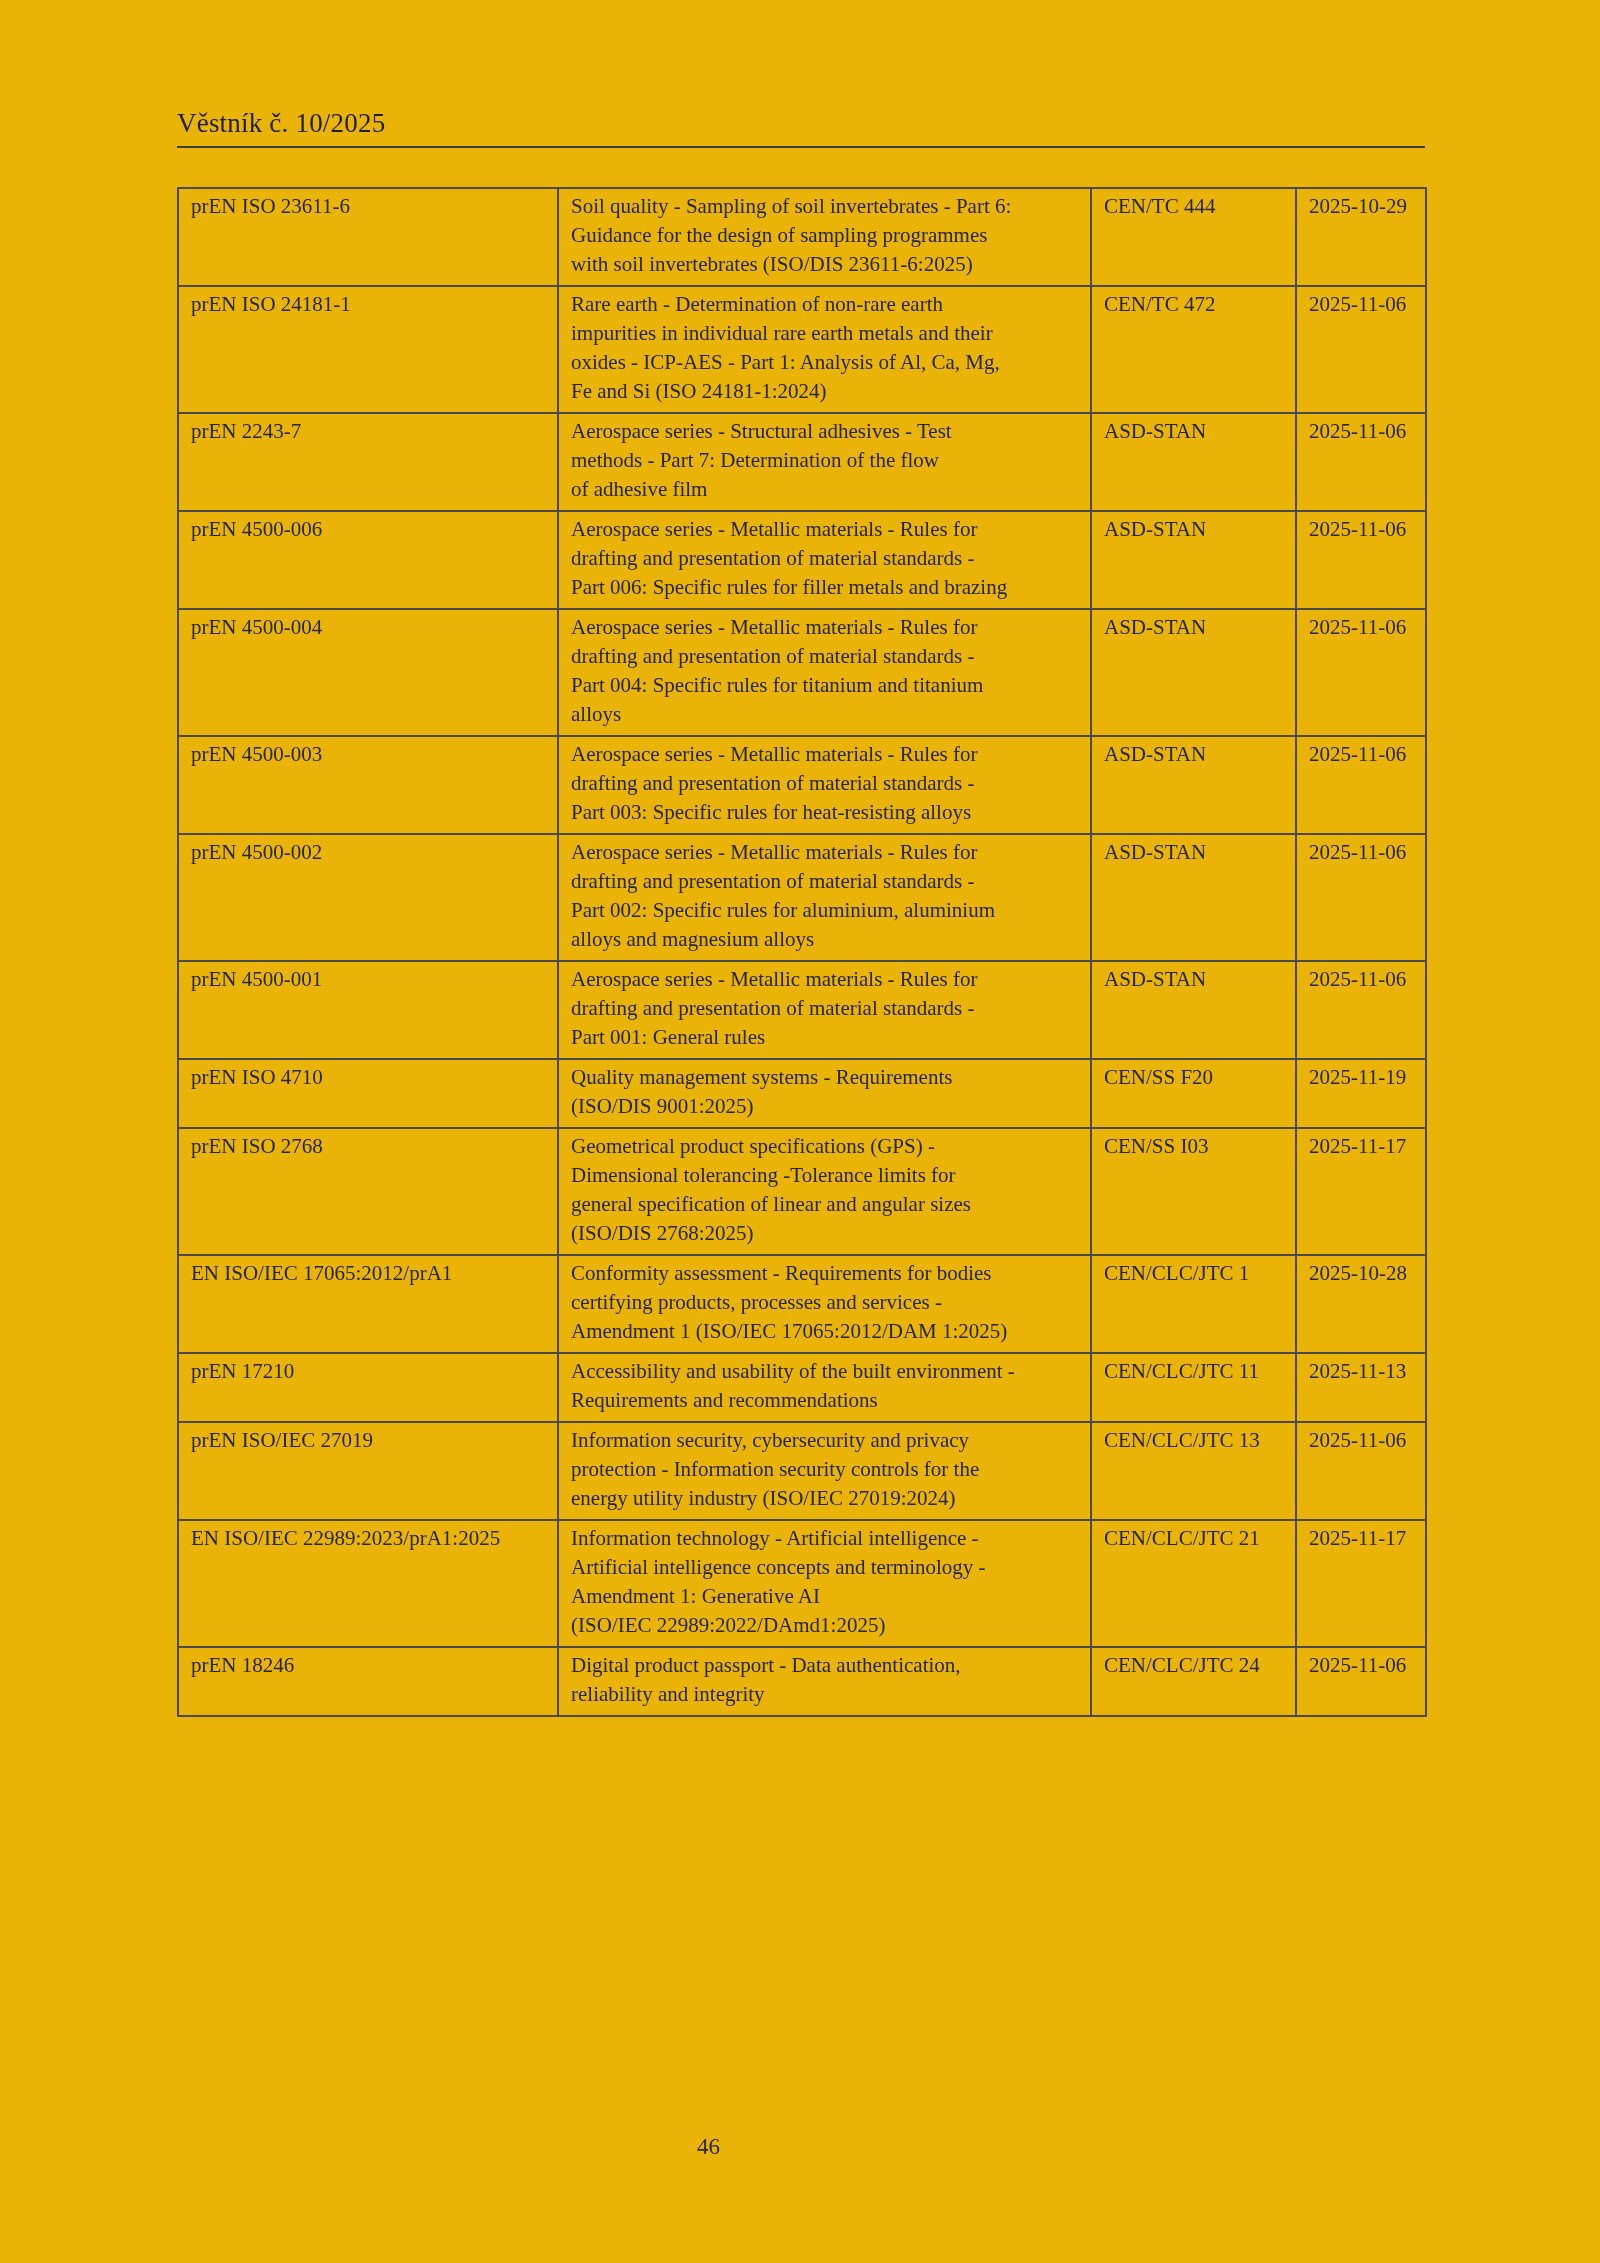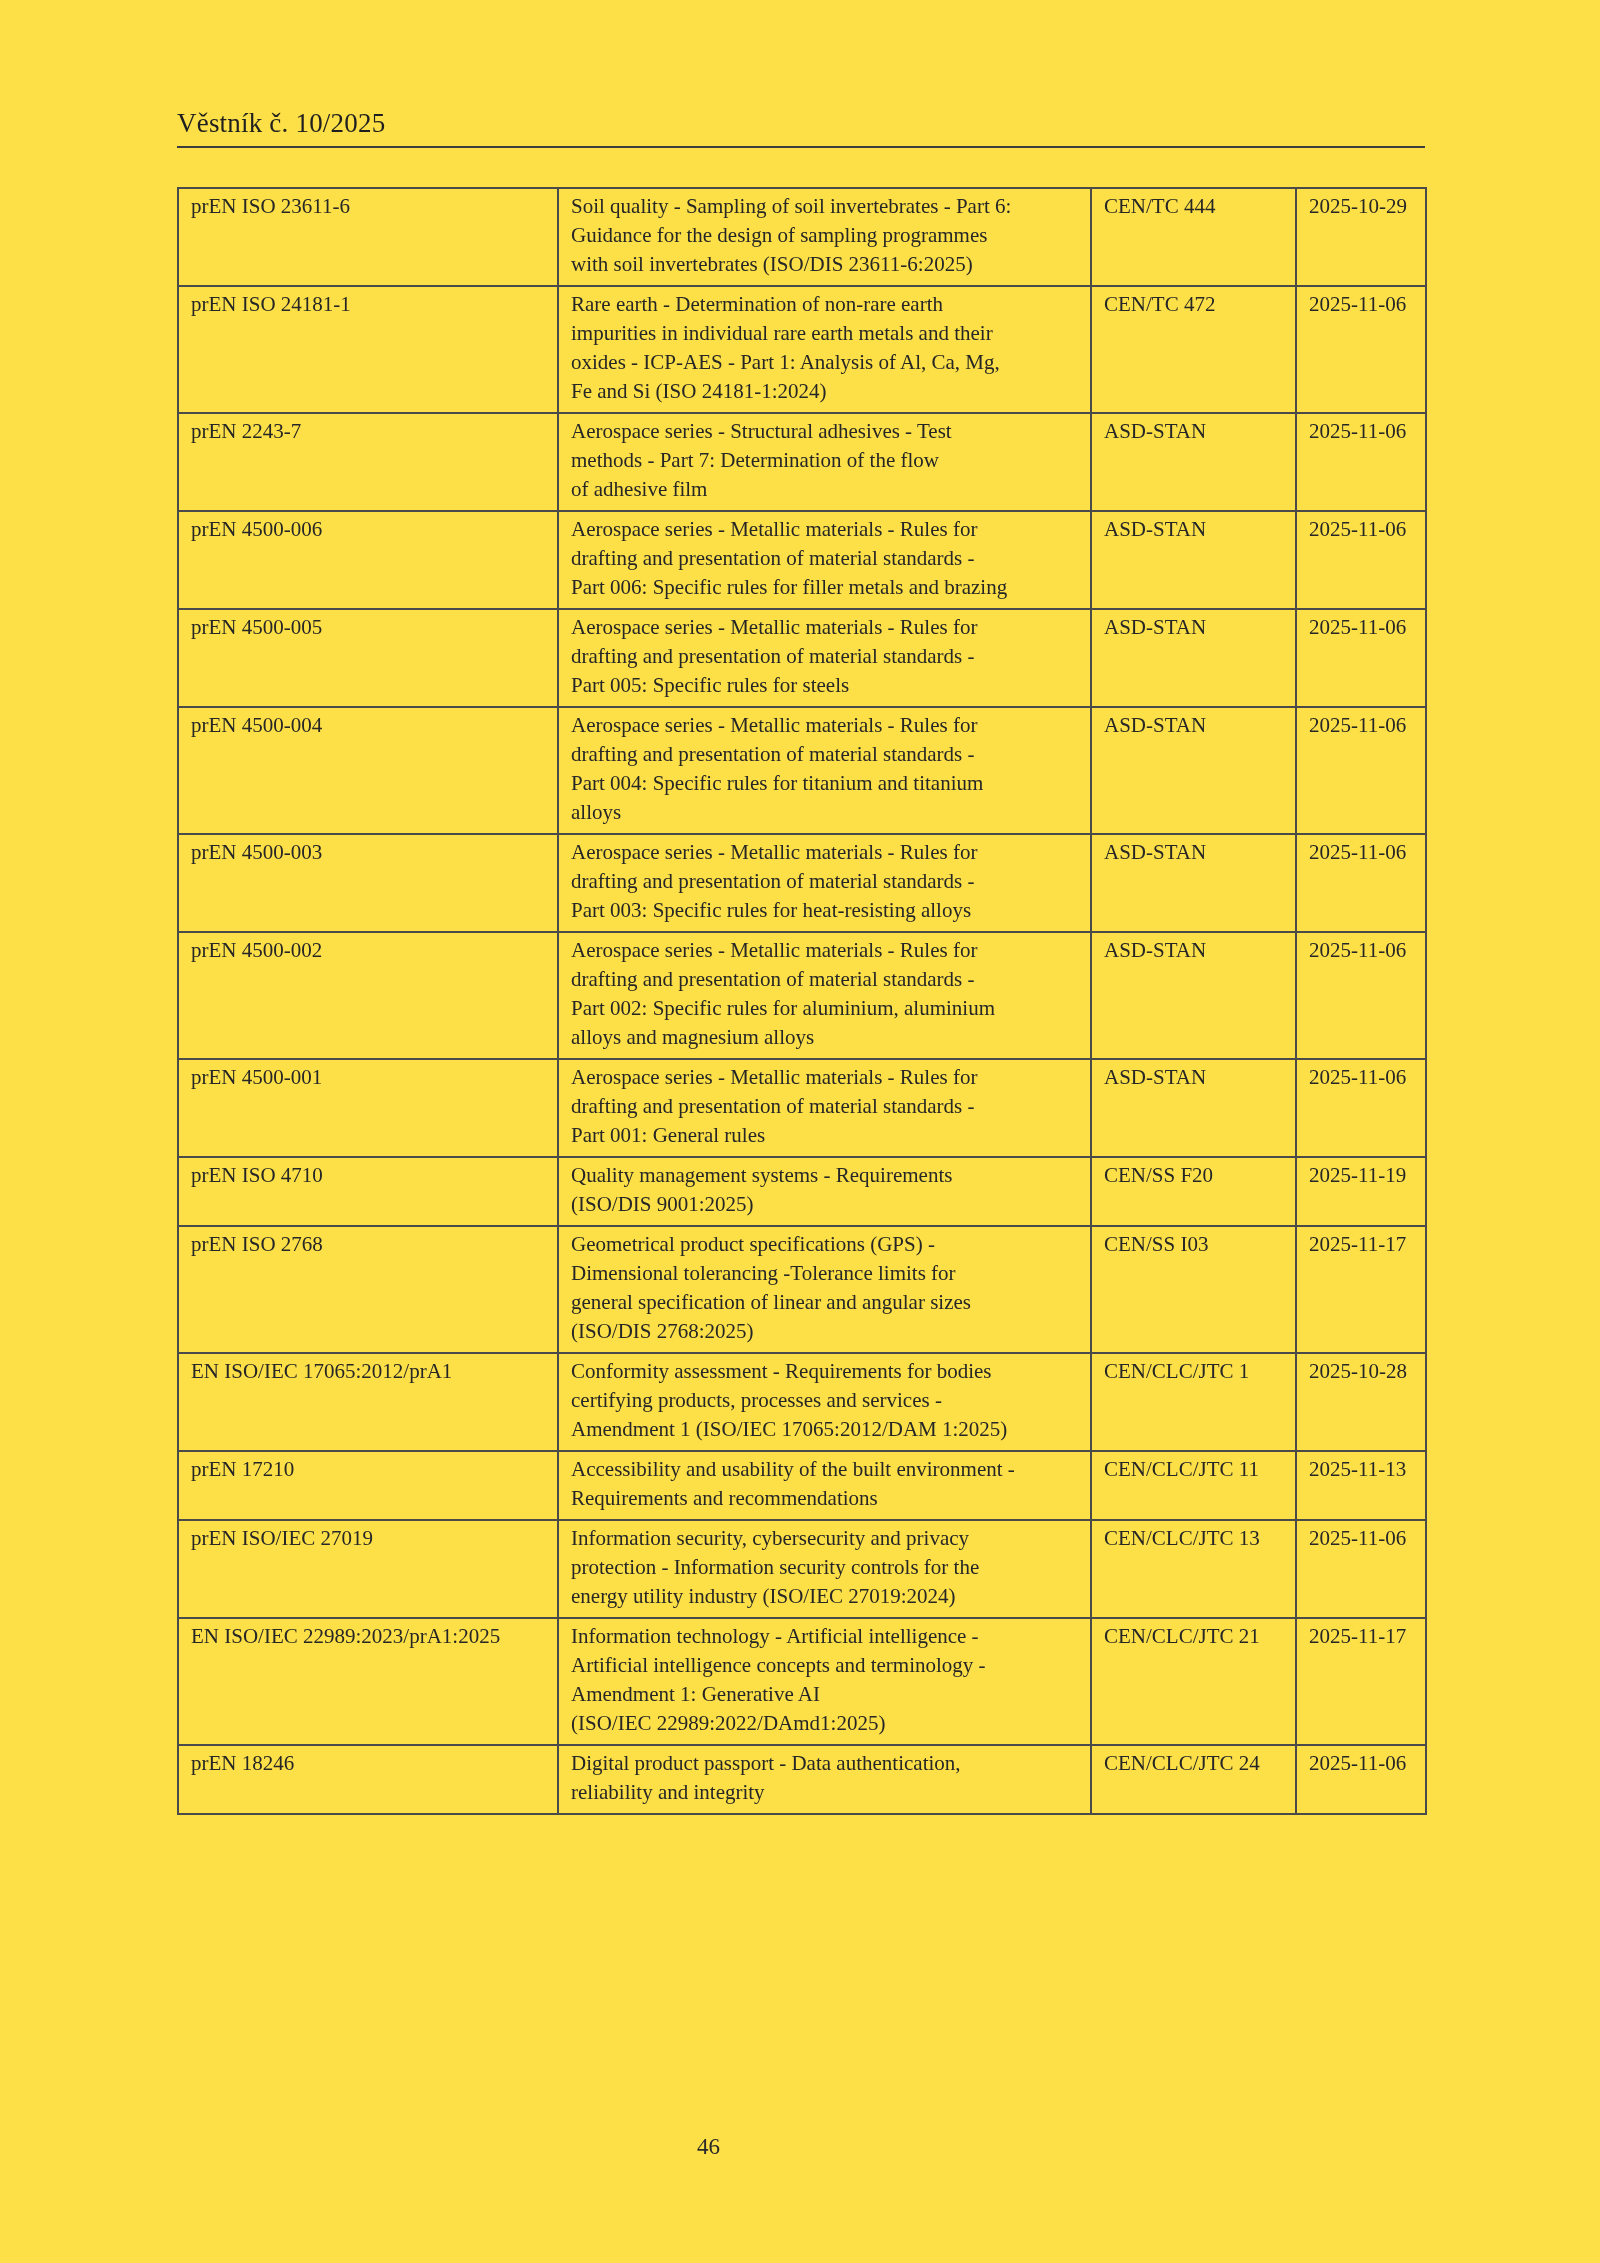--- a/index.html
+++ b/index.html
@@ -1,20 +1,20 @@
 <!DOCTYPE html>
 <html><head>
 <meta charset="utf-8">
 <style>
   html, body { margin: 0; padding: 0; background: #ffffff; }
   .page {
     position: relative;
     width: 1600px;
     height: 2263px;
-    background: #fde047;
+    background: #eab308;
     font-family: "Liberation Serif", serif;
     color: #222222;
     overflow: hidden;
   }
   .content {
     position: absolute;
     left: 177px;
     top: 0;
     width: 1248px;
   }
@@ -104,28 +104,20 @@
 
   <tr>
     <td class="cell-code">prEN 4500-006</td>
     <td class="cell-title">Aerospace series - Metallic materials - Rules for
 drafting and presentation of material standards -
 Part 006: Specific rules for filler metals and brazing</td>
     <td class="cell-committee">ASD-STAN</td>
     <td class="cell-date">2025-11-06</td>
   </tr>
 
-  <tr>
-    <td class="cell-code">prEN 4500-005</td>
-    <td class="cell-title">Aerospace series - Metallic materials - Rules for
-drafting and presentation of material standards -
-Part 005: Specific rules for steels</td>
-    <td class="cell-committee">ASD-STAN</td>
-    <td class="cell-date">2025-11-06</td>
-  </tr>
 
   <tr>
     <td class="cell-code">prEN 4500-004</td>
     <td class="cell-title">Aerospace series - Metallic materials - Rules for
 drafting and presentation of material standards -
 Part 004: Specific rules for titanium and titanium
 alloys</td>
     <td class="cell-committee">ASD-STAN</td>
     <td class="cell-date">2025-11-06</td>
   </tr>

